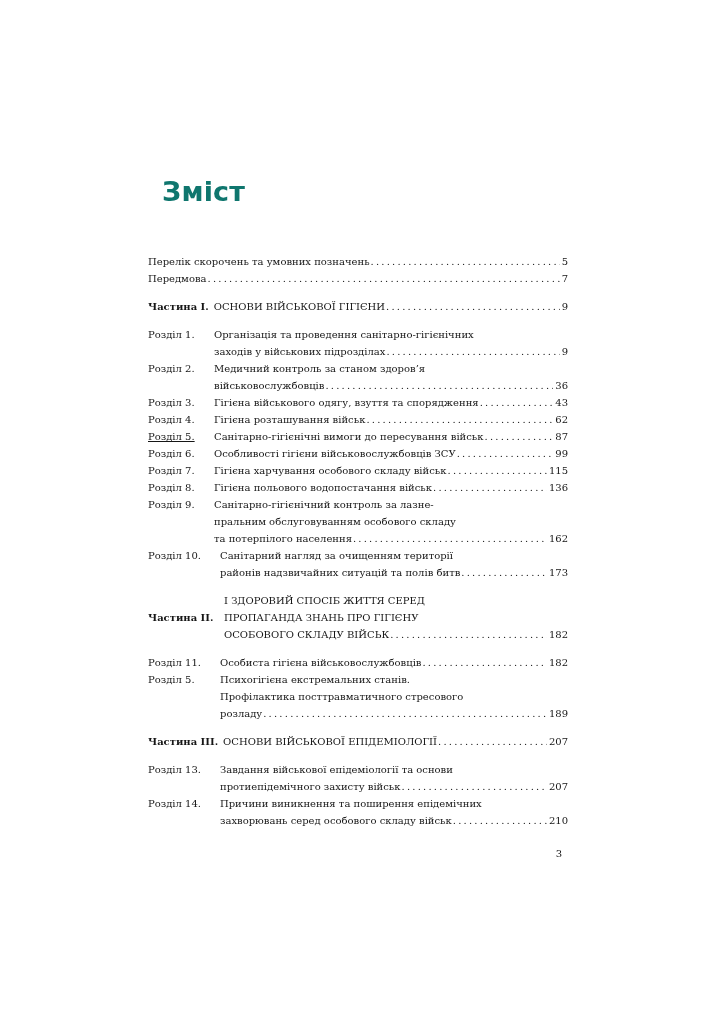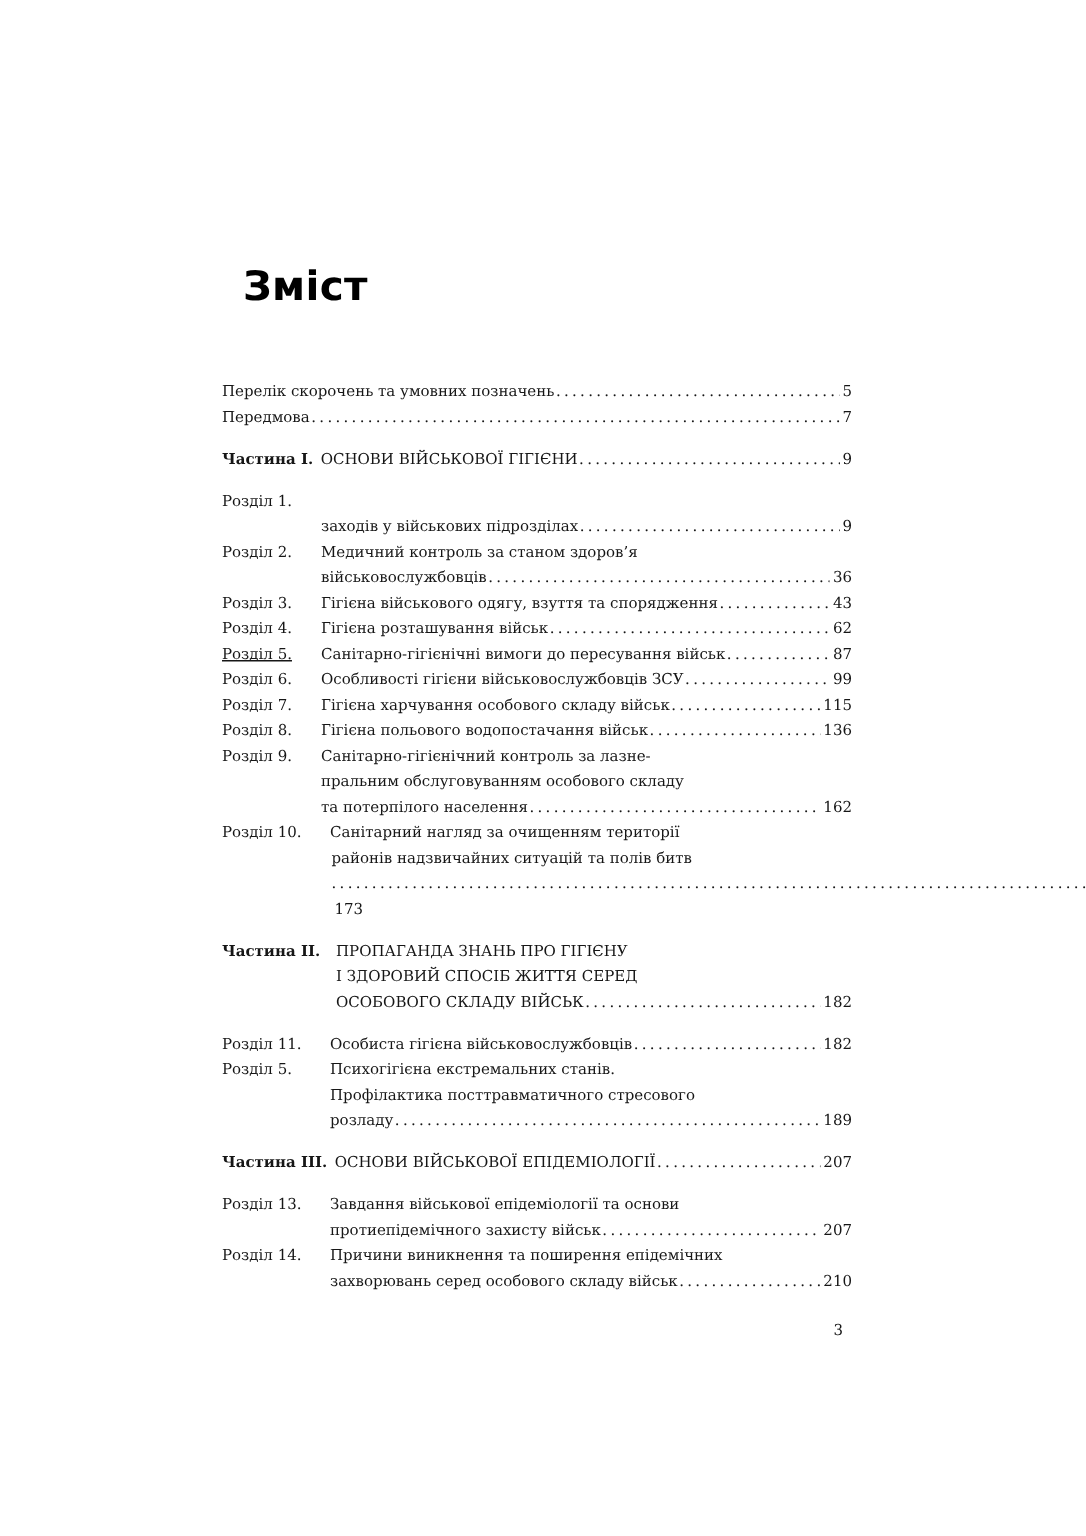--- a/index.html
+++ b/index.html
@@ -11,21 +11,21 @@
     font-family:"DejaVu Serif","Liberation Serif",serif;
     color:#161616;
   }
   .title{
     position:absolute;
     left:162px;top:176px;
     font-family:"DejaVu Sans","Liberation Sans",sans-serif;
     font-weight:700;
     font-size:27px;
     letter-spacing:.2px;
-    color:#000000;
+    color:#0f766e;
   }
   .toc{
     position:absolute;
     left:148px;top:253px;
     width:420px;
     font-size:10px;
     line-height:17px;
   }
   .entry{margin:0;}
   .entry.part{margin-top:11px;margin-bottom:11px;}
@@ -75,20 +75,21 @@
         <div class="row">
           <span class="lbl bold inline-lbl">Частина I.</span>
           <span class="txt">ОСНОВИ ВІЙСЬКОВОЇ ГІГІЄНИ</span>
           <span class="leader">......................................................................................................................................................</span>
           <span class="pg">9</span>
         </div>
       </div>
       <div class="entry chapter">
         <div class="row">
           <span class="lbl" style="flex: 0 0 66px;">Розділ 1.</span>
+          <span class="txt">Організація та проведення санітарно-гігієнічних</span>
         </div>
         <div class="row" style="padding-left: 66px;">
           <span class="txt">заходів у військових підрозділах</span>
           <span class="leader">......................................................................................................................................................</span>
           <span class="pg">9</span>
         </div>
       </div>
       <div class="entry chapter">
         <div class="row">
           <span class="lbl" style="flex: 0 0 66px;">Розділ 2.</span>
@@ -160,33 +161,33 @@
           <span class="txt">та потерпілого населення</span>
           <span class="leader">......................................................................................................................................................</span>
           <span class="pg">162</span>
         </div>
       </div>
       <div class="entry chapter">
         <div class="row">
           <span class="lbl" style="flex: 0 0 72px;">Розділ 10.</span>
           <span class="txt">Санітарний нагляд за очищенням території</span>
         </div>
-        <div class="row" style="padding-left: 72px; flex-direction: column;">
+        <div class="row" style="padding-left: 72px;">
           <span class="txt">районів надзвичайних ситуацій та полів битв</span>
           <span class="leader">......................................................................................................................................................</span>
           <span class="pg">173</span>
         </div>
       </div>
       <div class="entry part">
+        <div class="row" style="padding-left: 76px;">
+          <span class="txt">І ЗДОРОВИЙ СПОСІБ ЖИТТЯ СЕРЕД</span>
+        </div>
         <div class="row">
           <span class="lbl bold" style="flex: 0 0 76px;">Частина II.</span>
           <span class="txt">ПРОПАГАНДА ЗНАНЬ ПРО ГІГІЄНУ</span>
-        </div>
-        <div class="row" style="padding-left: 76px;">
-          <span class="txt">І ЗДОРОВИЙ СПОСІБ ЖИТТЯ СЕРЕД</span>
         </div>
         <div class="row" style="padding-left: 76px;">
           <span class="txt">ОСОБОВОГО СКЛАДУ ВІЙСЬК</span>
           <span class="leader">......................................................................................................................................................</span>
           <span class="pg">182</span>
         </div>
       </div>
       <div class="entry chapter">
         <div class="row">
           <span class="lbl" style="flex: 0 0 72px;">Розділ 11.</span>

